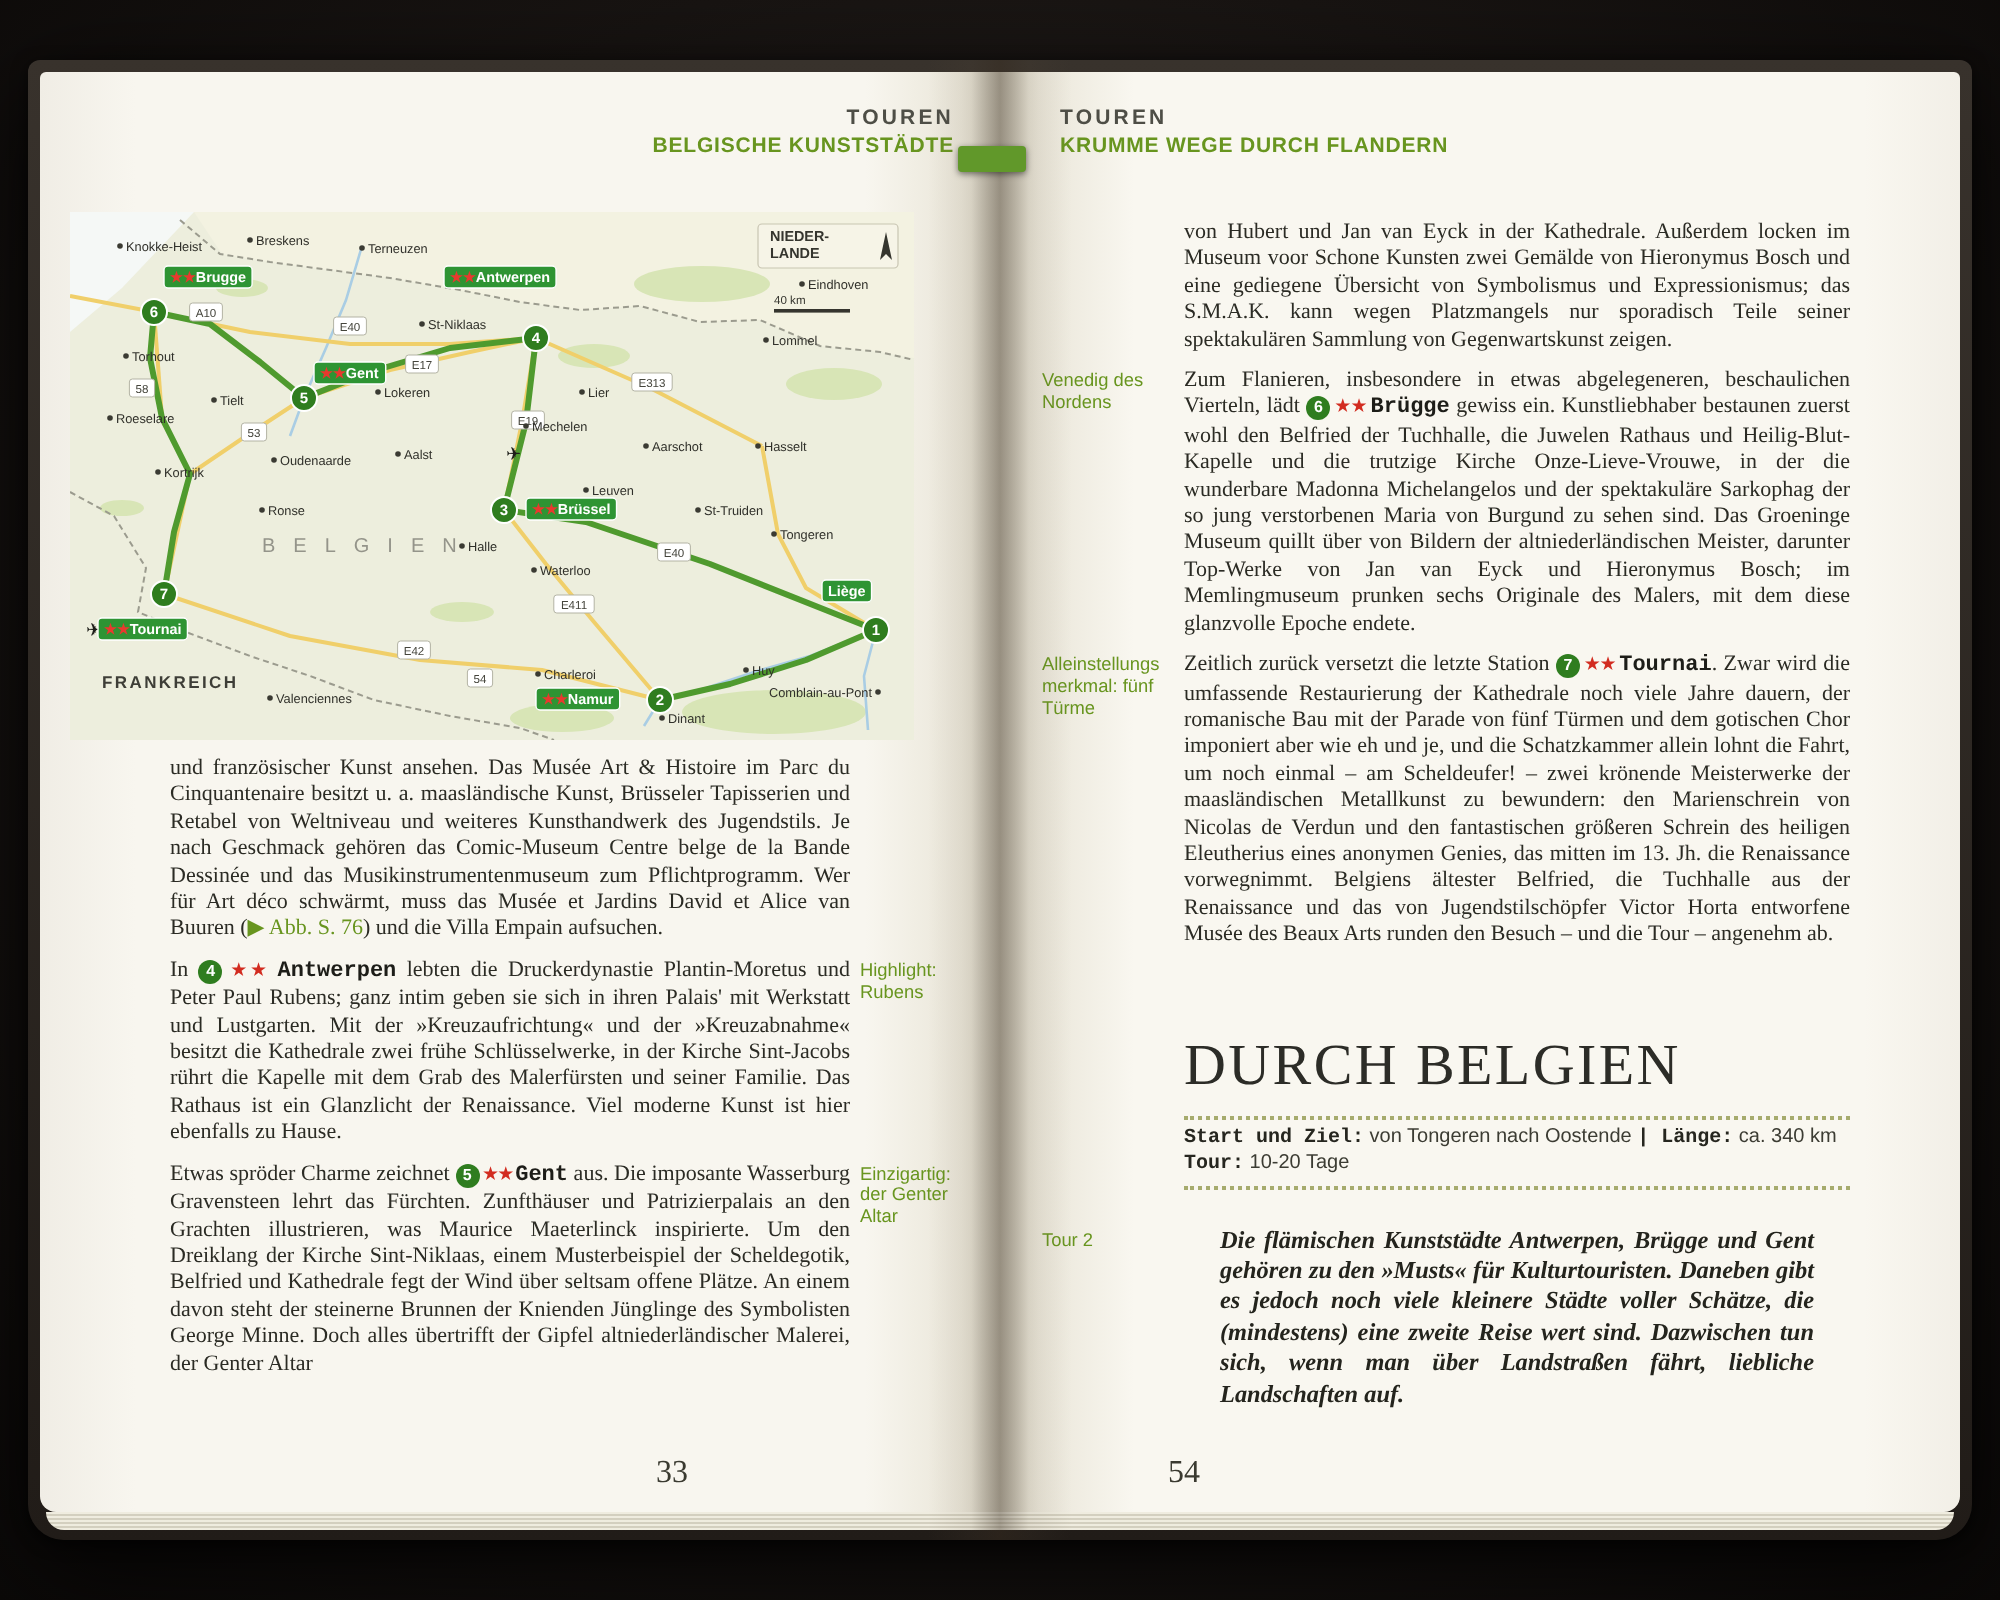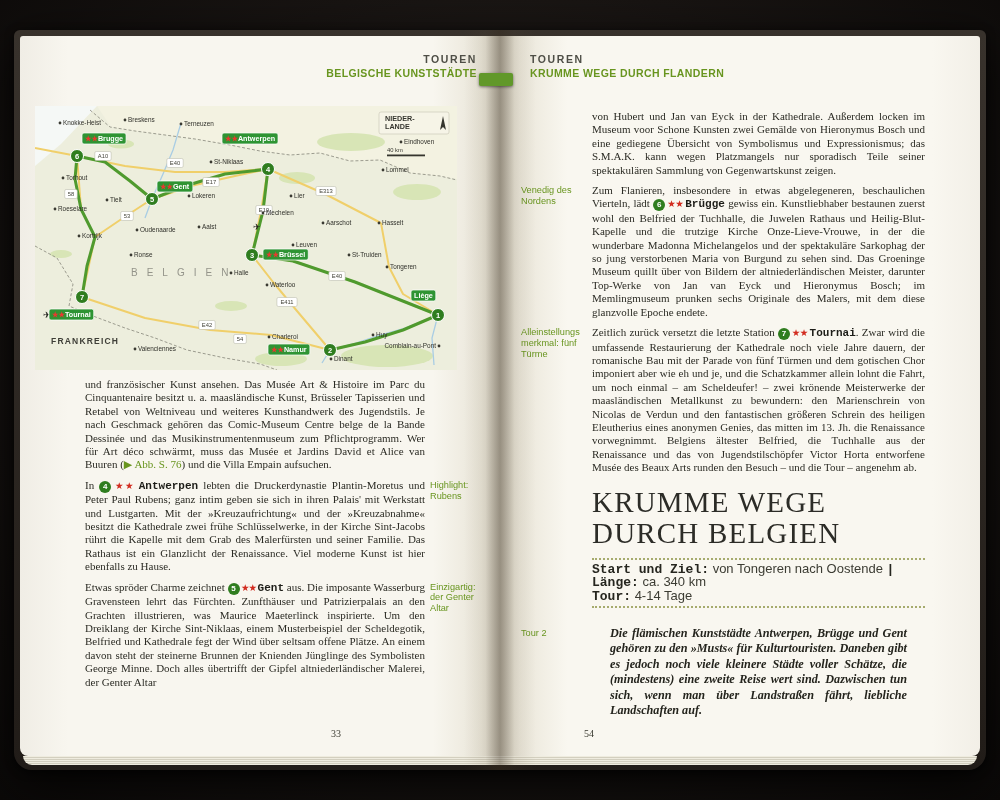--- a/index.html
+++ b/index.html
@@ -47,27 +47,27 @@
   .inline-stop{display:inline-block;width:12px;height:12px;border-radius:50%;background:#2f7d1f;color:#fff;
         font-family:"Liberation Sans",sans-serif;font-weight:bold;font-size:8px;line-height:12px;text-align:center;
         vertical-align:0;}
   .stars{color:#d22c20;font-size:9.5px;letter-spacing:-1px;}
   .b{font-weight:bold;color:#1d1d18;font-family:Liberation Mono, monospace;}
   .greenref{color:#68951f;margin-top:40px;}
   .chapter{margin-top:12px;}
   .chapter-title{margin:0;font-family:"Liberation Serif",serif;font-weight:normal;
         font-size:29px;line-height:31px;letter-spacing:1.2px;color:#2c2c27;}
   .chapter-meta{margin-top:9px;border-top:2px dotted #a6ab6d;border-bottom:2px dotted #a6ab6d;padding:3px 0;}
-  .meta-line{font-family:"Liberation Sans",sans-serif;font-size:13px;line-height:12.5px;color:#3c3c33;}
+  .meta-line{font-family:"Liberation Sans",sans-serif;font-size:10px;line-height:12.5px;color:#3c3c33;}
   .meta-line .b{font-weight:bold;color:#26261f;}
   .intro-row{position:relative;margin-top:10px;}
   .chapter-intro{margin:18px;font-style:italic;font-weight:bold;font-size:12.2px;line-height:15.4px;
         color:#24241d;text-align:justify;}
   .tour-note{top:2px;}
-  .pagenum{position:absolute;top:692px;font-size:10px;color:#3a3a30;}
+  .pagenum{position:absolute;top:692px;font-size:16px;color:#3a3a30;}
   .pagenum-left{left:303px;width:26px;text-align:center;}
   .pagenum-right{left:84px;}
 </style>
 </head>
 <body>
 
 <div class="book">
   <div class="page-stack"></div>
   <div class="spread">
 
@@ -261,24 +261,24 @@
             <div class="pblock">
               <div class="margin-note">Venedig des Nordens</div>
               <p class="bodyp"><span>Zum Flanieren, insbesondere in etwas abgelegeneren, beschaulichen Vierteln, lädt </span><span class="inline-stop">6</span><span class="stars"> ★★ </span><span class="b">Brügge</span><span> gewiss ein. Kunstliebhaber bestaunen zuerst wohl den Belfried der Tuchhalle, die Juwelen Rathaus und Heilig-Blut-Kapelle und die trutzige Kirche Onze-Lieve-Vrouwe, in der die wunderbare Madonna Michelangelos und der spektakuläre Sarkophag der so jung verstorbenen Maria von Burgund zu sehen sind. Das Groeninge Museum quillt über von Bildern der altniederländischen Meister, darunter Top-Werke von Jan van Eyck und Hieronymus Bosch; im Memlingmuseum prunken sechs Originale des Malers, mit dem diese glanzvolle Epoche endete.</span></p>
             </div>
             <div class="pblock">
               <div class="margin-note">Alleinstellungsmerkmal: fünf Türme</div>
               <p class="bodyp"><span>Zeitlich zurück versetzt die letzte Station </span><span class="inline-stop">7</span><span class="stars"> ★★ </span><span class="b">Tournai</span><span>. Zwar wird die umfassende Restaurierung der Kathedrale noch viele Jahre dauern, der romanische Bau mit der Parade von fünf Türmen und dem gotischen Chor imponiert aber wie eh und je, und die Schatzkammer allein lohnt die Fahrt, um noch einmal – am Scheldeufer! – zwei krönende Meisterwerke der maasländischen Metallkunst zu bewundern: den Marienschrein von Nicolas de Verdun und den fantastischen größeren Schrein des heiligen Eleutherius eines anonymen Genies, das mitten im 13. Jh. die Renaissance vorwegnimmt. Belgiens ältester Belfried, die Tuchhalle aus der Renaissance und das von Jugendstilschöpfer Victor Horta entworfene Musée des Beaux Arts runden den Besuch – und die Tour – angenehm ab.</span></p>
             </div>
           </div>
         <div class="chapter">
-          <h1 class="chapter-title"><span>KRUMME WEGE</span><br><span>DURCH BELGIEN</span></h1>
+          <h1 class="chapter-title"><br><span>DURCH BELGIEN</span></h1>
           <div class="chapter-meta" id="chapter-meta">
               <div class="meta-line"><span class="b">Start und Ziel:</span><span> von Tongeren nach Oostende </span><span class="b">| Länge:</span><span> ca. 340 km</span></div>
-              <div class="meta-line"><span class="b">Tour:</span><span> 4-14 Tage</span></div>
+              <div class="meta-line"><span class="b">Tour:</span><span> 10-20 Tage</span></div>
             </div>
           <div class="intro-row">
             <div class="margin-note tour-note">Tour 2</div>
             <p class="chapter-intro">Die flämischen Kunststädte Antwerpen, Brügge und Gent gehören zu den »Musts« für Kulturtouristen. Daneben gibt es jedoch noch viele kleinere Städte voller Schätze, die (mindestens) eine zweite Reise wert sind. Dazwischen tun sich, wenn man über Landstraßen fährt, liebliche Landschaften auf.</p>
           </div>
         </div>
       </div>
       <div class="pagenum pagenum-right">54</div>
     </div>
 

